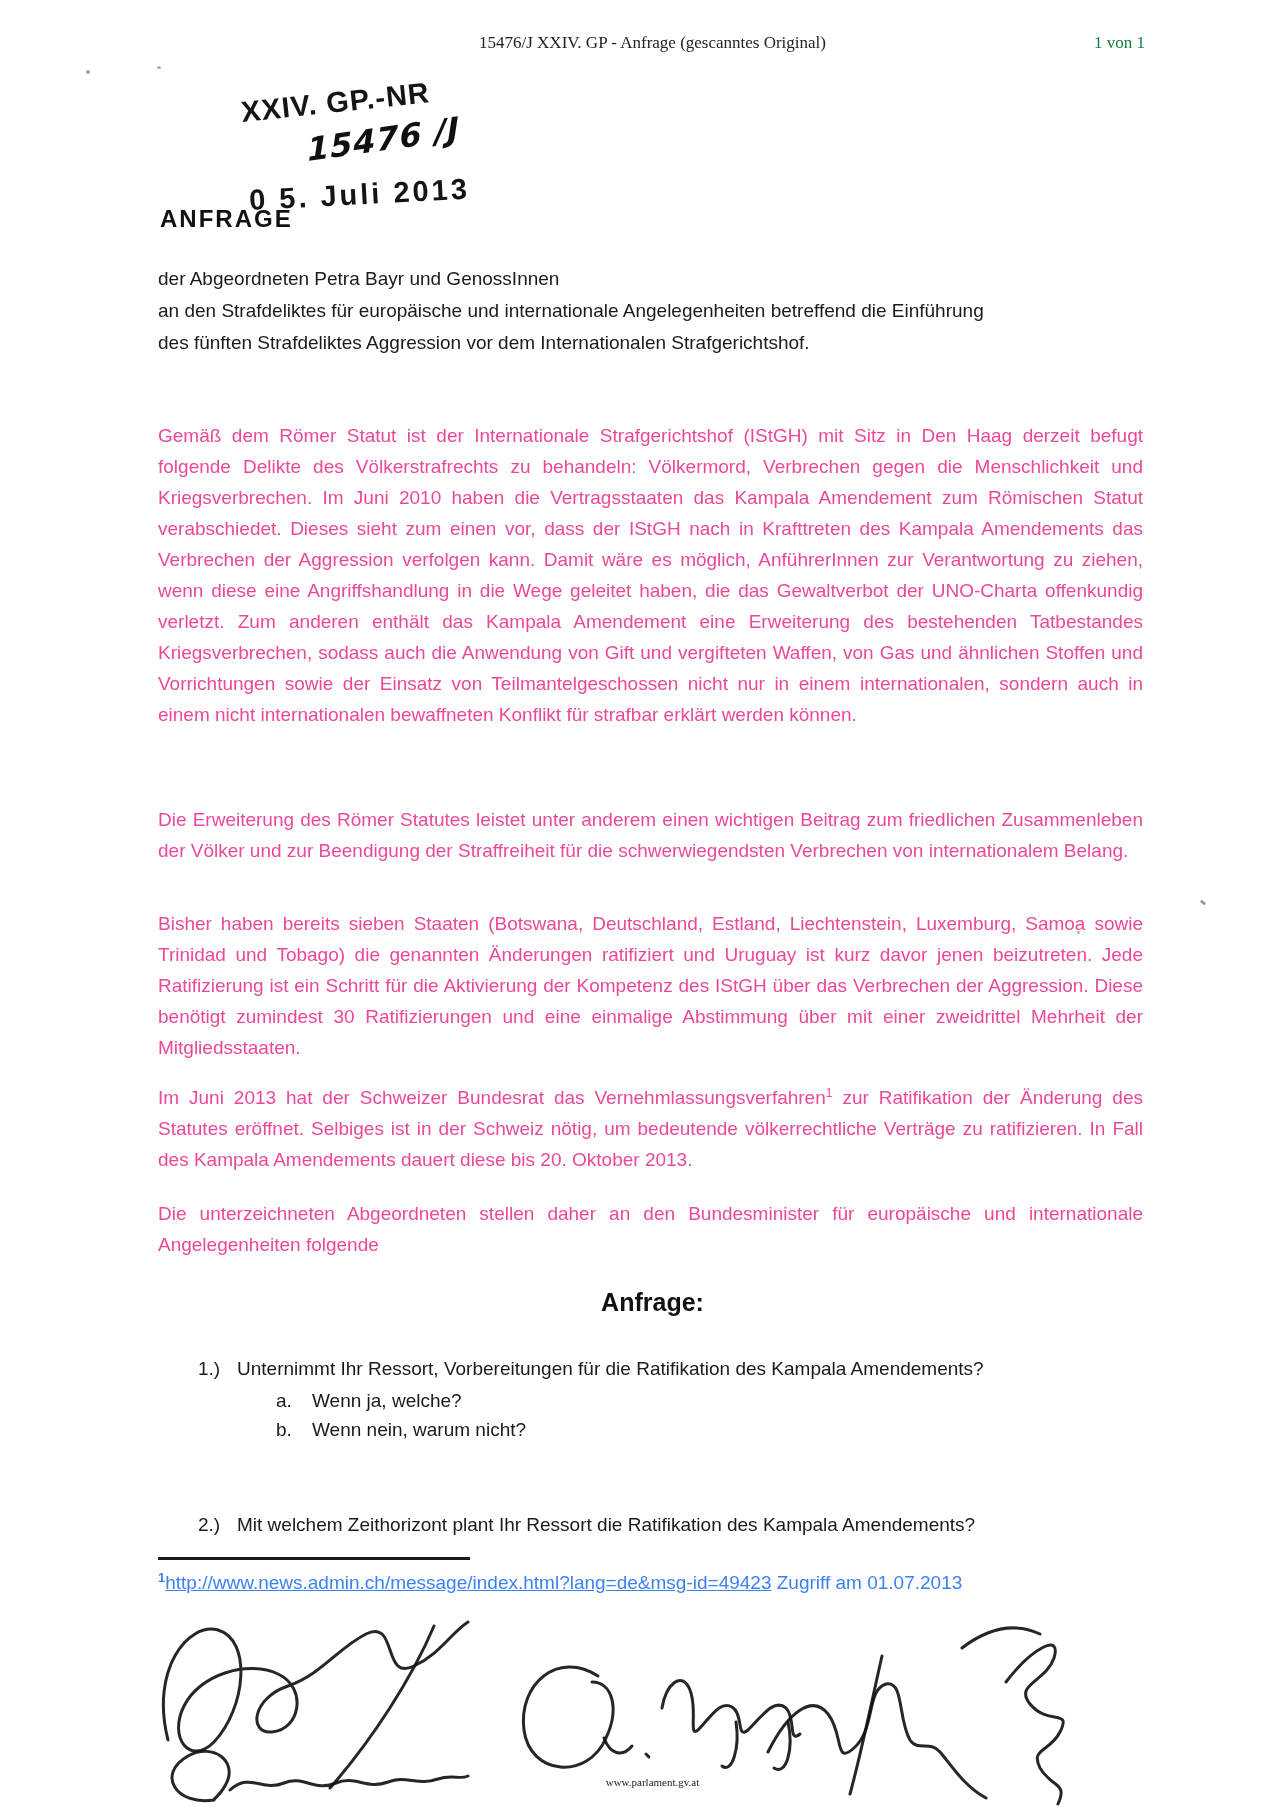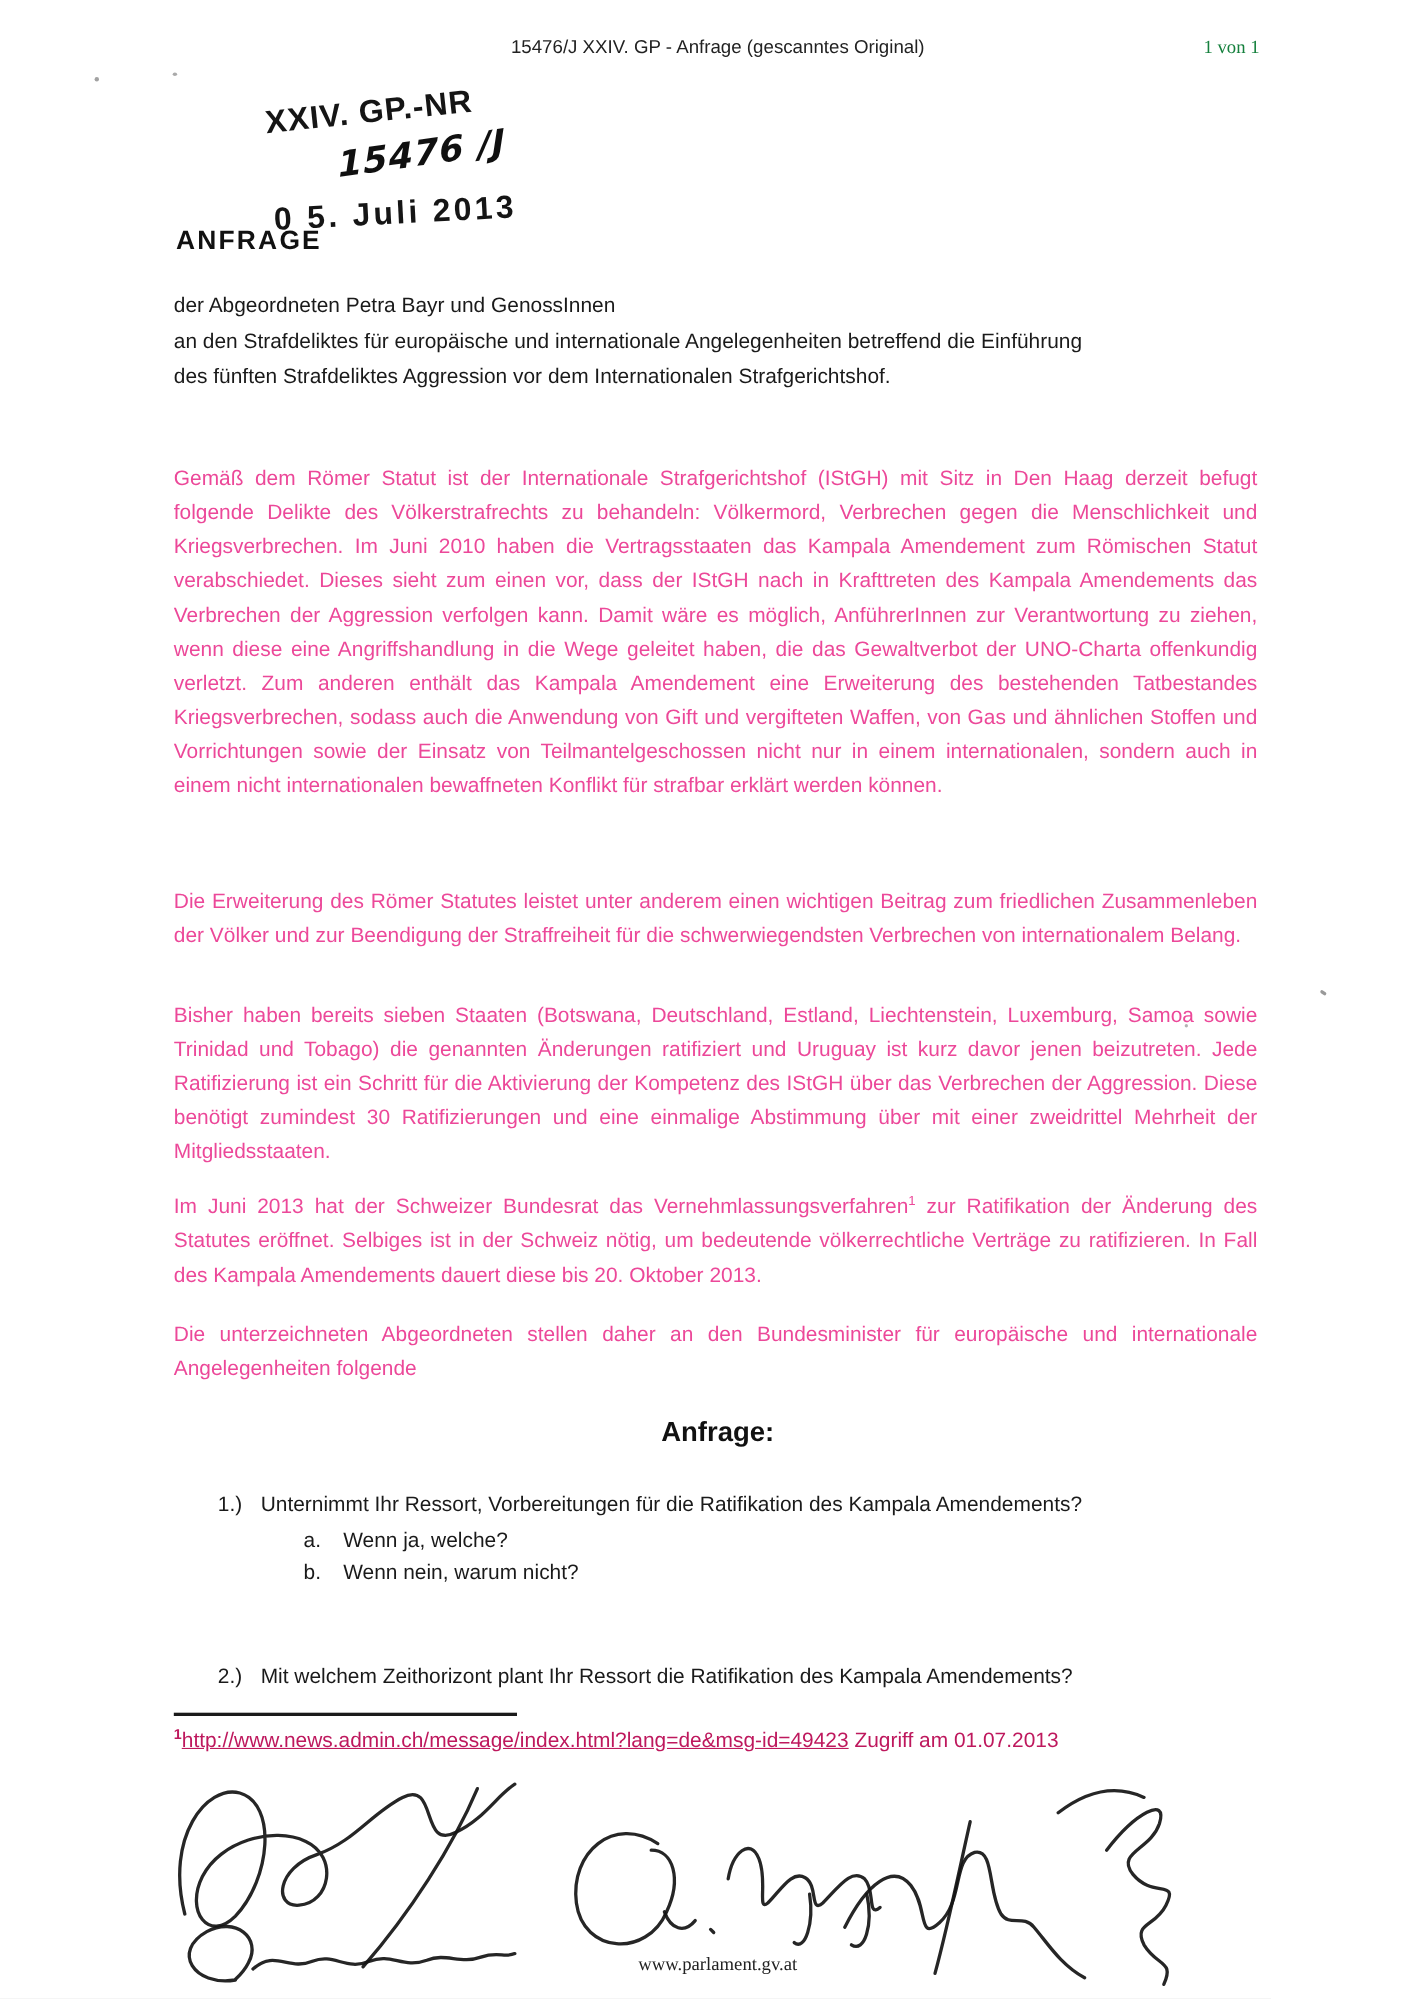--- a/index.html
+++ b/index.html
@@ -9,21 +9,21 @@
     background:#ffffff;
     margin:0 auto;
     font-family:"Liberation Sans", sans-serif;
     color:#1a1a1a;
     overflow:hidden;
   }
   
   .hdr-center{
     position:absolute;top:33px;left:160px;width:985px;
     text-align:center;
-    font-family:Liberation Sans, sans-serif;
+    font-family:Liberation Serif, serif;
     font-size:17px;color:#222;
   }
   .hdr-right{
     position:absolute;top:33px;left:1040px;width:105px;
     text-align:right;
     font-family:"Liberation Serif", serif;
     font-size:17px;color:#15803d;
   }
   
   .stamp-line1{
@@ -82,36 +82,36 @@
   .sub .qletter{display:inline-block;width:36px;}
   .sub-a{top:1390px;}
   .sub-b{top:1419px;}
   
   .footnote-rule{
     position:absolute;top:1557px;left:158px;width:312px;height:3px;
     background:#1a1a1a;
   }
   .footnote{
     position:absolute;top:1572px;left:158px;width:985px;
-    font-size:19px;color:#be185d;
+    font-size:19px;color:#3b82f6;
   }
   .footnote sup{font-size:13px;line-height:0;font-weight:bold;}
   .footnote .url{text-decoration:underline;}
   
   .signatures{
     position:absolute;top:1590px;left:0;width:1280px;height:227px;
     pointer-events:none;
   }
   .signatures path{fill:none;stroke:#141414;stroke-width:3;stroke-linecap:round;stroke-linejoin:round;opacity:.92;}
   
   .footer{
     position:absolute;top:1776px;left:160px;width:985px;
     text-align:center;
     font-family:"Liberation Serif", serif;
-    font-size:17px;color:#222;
+    font-size:11px;color:#222;
   }
   
   .artifact{position:absolute;background:#555;border-radius:50%;}
   .art-1{top:70px;left:86px;width:4px;height:4px;opacity:.55;}
   .art-2{top:66px;left:157px;width:4px;height:3px;opacity:.5;}
   .art-3{top:901px;left:1200px;width:6px;height:3px;transform:rotate(35deg);opacity:.6;border-radius:2px;}
   .art-4{top:931px;left:1077px;width:3px;height:3px;opacity:.45;}
 </style>
 </head>
 <body>

